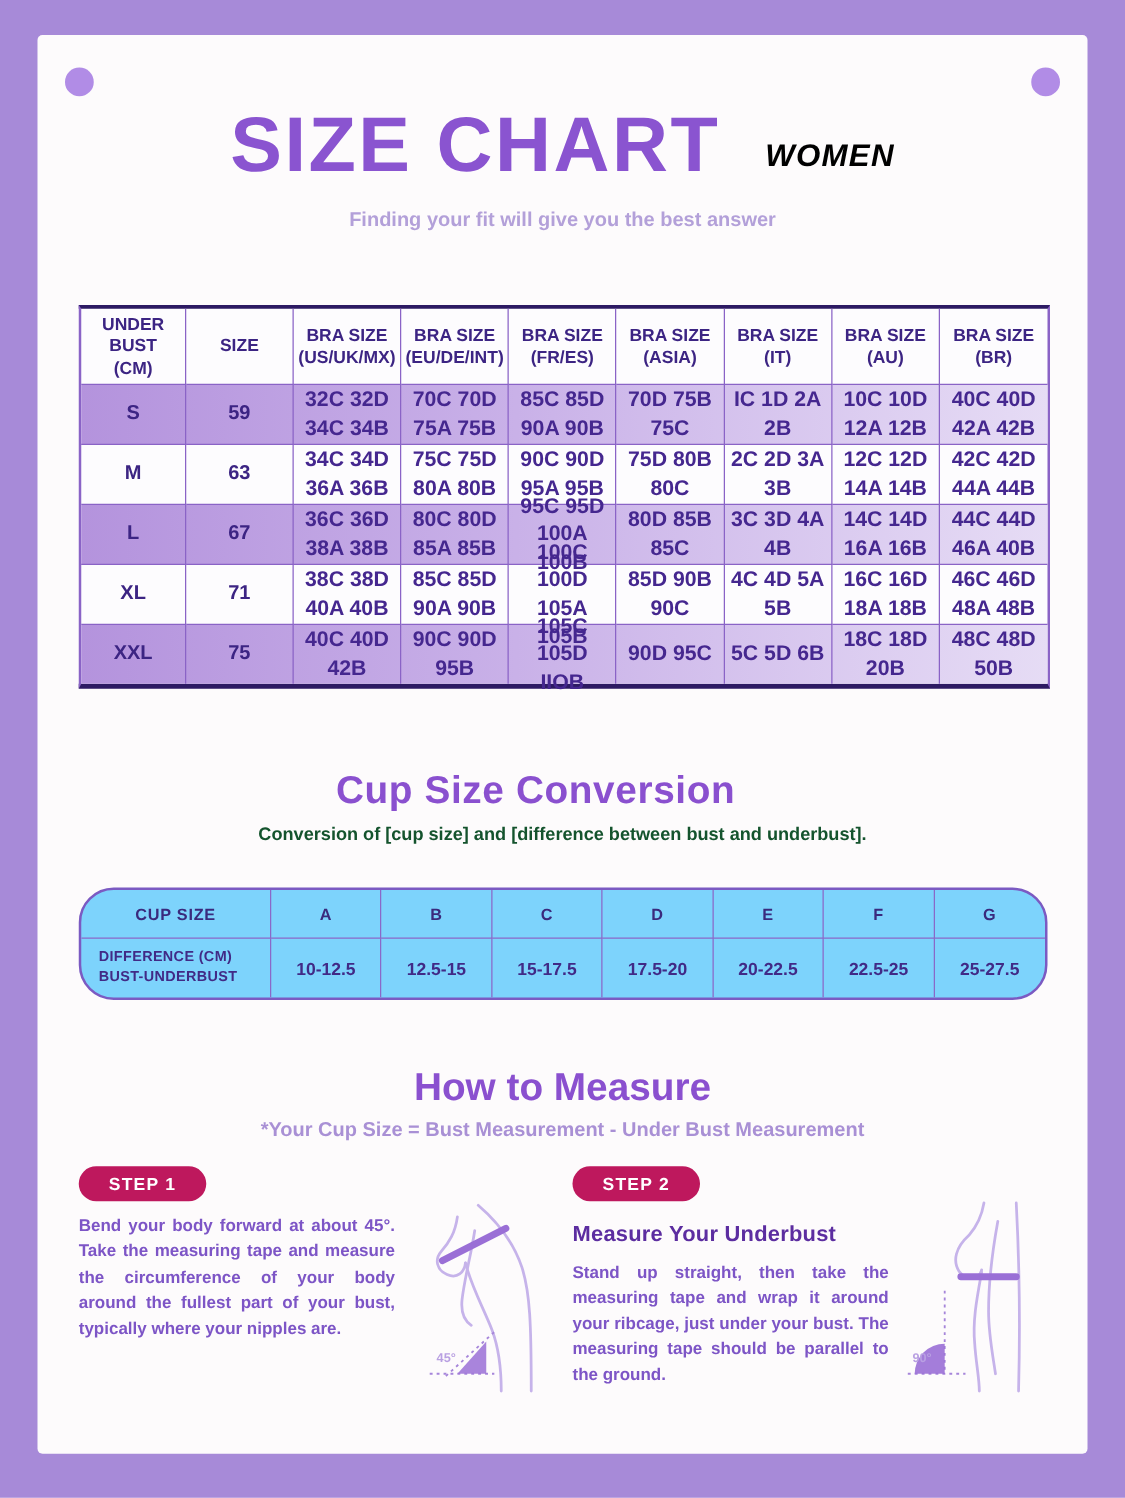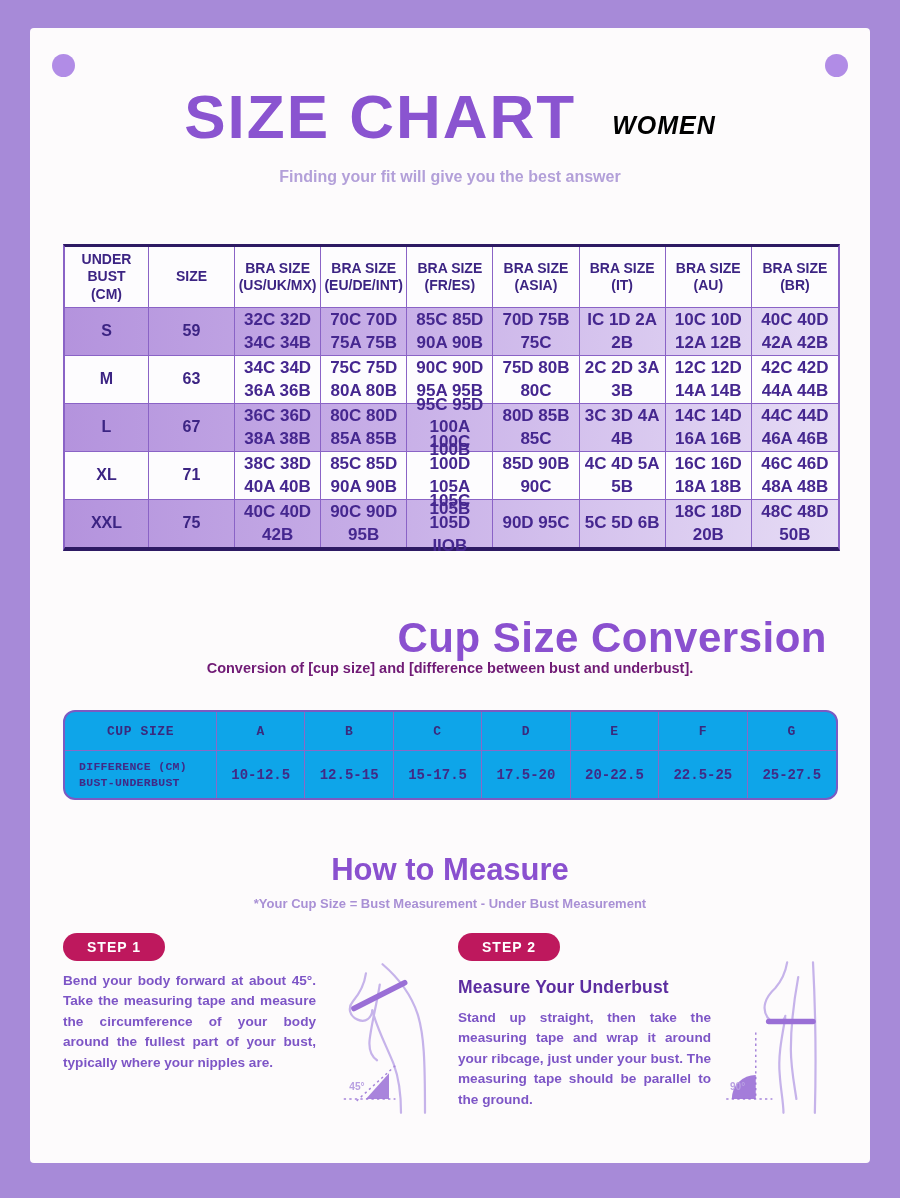--- a/index.html
+++ b/index.html
@@ -26,41 +26,41 @@
   .td,.th{display:flex;flex-direction:column;justify-content:center;align-items:center;
     border-right:1.6px solid #8a63c6;border-bottom:1.6px solid #8a63c6;
     color:#45278f;font-weight:700;font-size:17px;line-height:1.3;text-align:center;}
   .tr>.td:last-child,.tr>.th:last-child{border-right:none;}
   .tr:last-child>.td{border-bottom:none;}
   .th{height:60px;color:#3c2483;font-size:14px;line-height:1.22;}
   .td{height:47px;}
   .td.lab{font-size:16px;color:#3c2483;}
 
   
-  .cup-heading{position:absolute;top:586px;left:0;width:797px;text-align:right;
-    font-size:42px;font-weight:800;color:#8a50cf;letter-spacing:0.5px;}
+  .cup-heading{position:absolute;top:586px;left:0;width:797px;text-align:center;
+    font-size:31px;font-weight:800;color:#8a50cf;letter-spacing:0.5px;}
   .cup-sub{position:absolute;top:632px;left:0;width:840px;text-align:center;
-    font-size:14.5px;color:#701a75;font-weight:600;}
+    font-size:14.5px;color:#14532d;font-weight:600;}
   .convtable{position:absolute;left:33px;top:682px;width:771px;
-    border:2px solid #7b5ac2;border-radius:12px;overflow:hidden;background:#0ea5e9;font-family:Liberation Mono, monospace;}
+    border:2px solid #7b5ac2;border-radius:28px;overflow:hidden;background:#7dd3fc;}
   .convrow{display:grid;grid-template-columns:152px repeat(7,1fr);}
   .cth,.ctd{display:flex;flex-direction:column;justify-content:center;align-items:center;
     border-right:1.4px solid #8a68c8;color:#3a2a7d;text-align:center;}
   .convrow>.cth:last-child,.convrow>.ctd:last-child{border-right:none;}
   .cth{height:38px;border-bottom:1.4px solid #8a68c8;font-weight:700;
     font-size:13px;letter-spacing:0.6px;}
   .ctd{height:47px;font-weight:700;font-size:14px;color:#412a86;}
   .ctd.lab{align-items:flex-start;padding-left:14px;font-size:11.5px;line-height:1.35;
     letter-spacing:0.3px;}
 
   
   .how-heading{position:absolute;top:824px;left:0;width:840px;text-align:center;
     font-size:31px;font-weight:800;color:#8a50cf;}
   .how-sub{position:absolute;top:868px;left:0;width:840px;text-align:center;
-    font-size:13px;color:#a990d5;font-weight:600;}
+    font-size:16px;color:#a990d5;font-weight:600;}
   .step{position:absolute;top:905px;height:210px;}
   .step.s1{left:33px;width:388px;}
   .step.s2{left:428px;width:379px;}
   .badge{display:inline-block;background:#be185d;color:#ffffff;font-weight:800;
     font-size:14px;letter-spacing:1px;padding:6px 24px;border-radius:17px;}
   .step h3{margin:16px 0 0 0;font-size:17.5px;font-weight:800;color:#5c2da0;letter-spacing:0.2px;}
   .step p{margin:10px 0 0 0;width:253px;font-size:13.6px;line-height:1.5;
     text-align:justify;color:#7d55c6;font-weight:600;}
   .illus{position:absolute;top:26px;width:120px;height:160px;}
   .step.s1 .illus{right:2px;}
@@ -205,21 +205,21 @@
         <div class="td">
             <div>3C 3D 4A</div>
             <div>4B</div>
           </div>
         <div class="td">
             <div>14C 14D</div>
             <div>16A 16B</div>
           </div>
         <div class="td">
             <div>44C 44D</div>
-            <div>46A 46B</div>
+            <div>46A 40B</div>
           </div>
       </div>
       <div class="tr">
         <div class="td lab">XL</div>
         <div class="td lab">71</div>
         <div class="td">
             <div>38C 38D</div>
             <div>40A 40B</div>
           </div>
         <div class="td">

